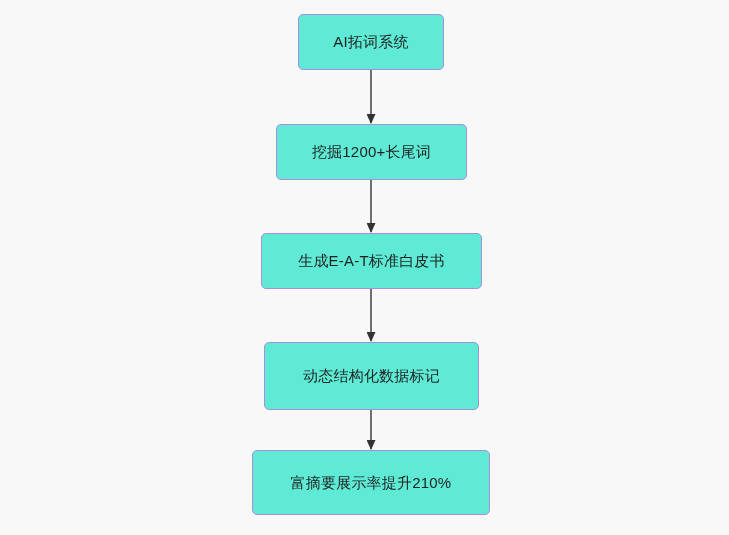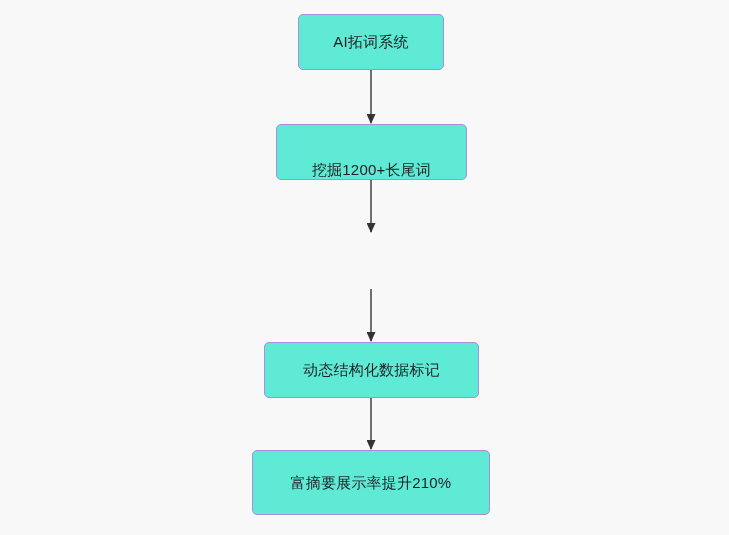--- a/index.html
+++ b/index.html
@@ -48,23 +48,23 @@
     font-size: 15px;
     line-height: 1.2;
     letter-spacing: 0.2px;
     white-space: nowrap;
     text-align: center;
     font-weight: 400;
   }
 
   
   #node-1 { left: 298px; top: 14px;  width: 146px; height: 56px; }
-  #node-2 { left: 276px; top: 124px; width: 191px; height: 56px; align-items: flex-end; }
+  #node-2 { left: 276px; top: 124px; width: 191px; height: 56px; }
   #node-3 { left: 261px; top: 233px; width: 221px; height: 56px; }
-  #node-4 { left: 264px; top: 342px; width: 215px; height: 56px; }
+  #node-4 { left: 264px; top: 342px; width: 215px; height: 68px; }
   #node-5 { left: 252px; top: 450px; width: 238px; height: 65px; }
 </style>
 </head>
 <body>
 
 <div id="flowchart-canvas">
 
   <svg id="connector-layer" width="729" height="535" viewBox="0 0 729 535" xmlns="http://www.w3.org/2000/svg" aria-hidden="true">
     <defs>
       <marker id="arrowhead" markerWidth="10" markerHeight="9" refX="9" refY="4.5" orient="auto" markerUnits="userSpaceOnUse">
@@ -82,20 +82,23 @@
   </svg>
 
   <div class="flow-node" id="node-1">
     <span class="flow-node-label">AI拓词系统</span>
   </div>
 
   <div class="flow-node" id="node-2">
     <span class="flow-node-label">挖掘1200+长尾词</span>
   </div>
 
+  <div class="flow-node" id="node-3">
+    <span class="flow-node-label">生成E-A-T标准白皮书</span>
+  </div>
 
   <div class="flow-node" id="node-4">
     <span class="flow-node-label">动态结构化数据标记</span>
   </div>
 
   <div class="flow-node" id="node-5">
     <span class="flow-node-label">富摘要展示率提升210%</span>
   </div>
 
 </div>

